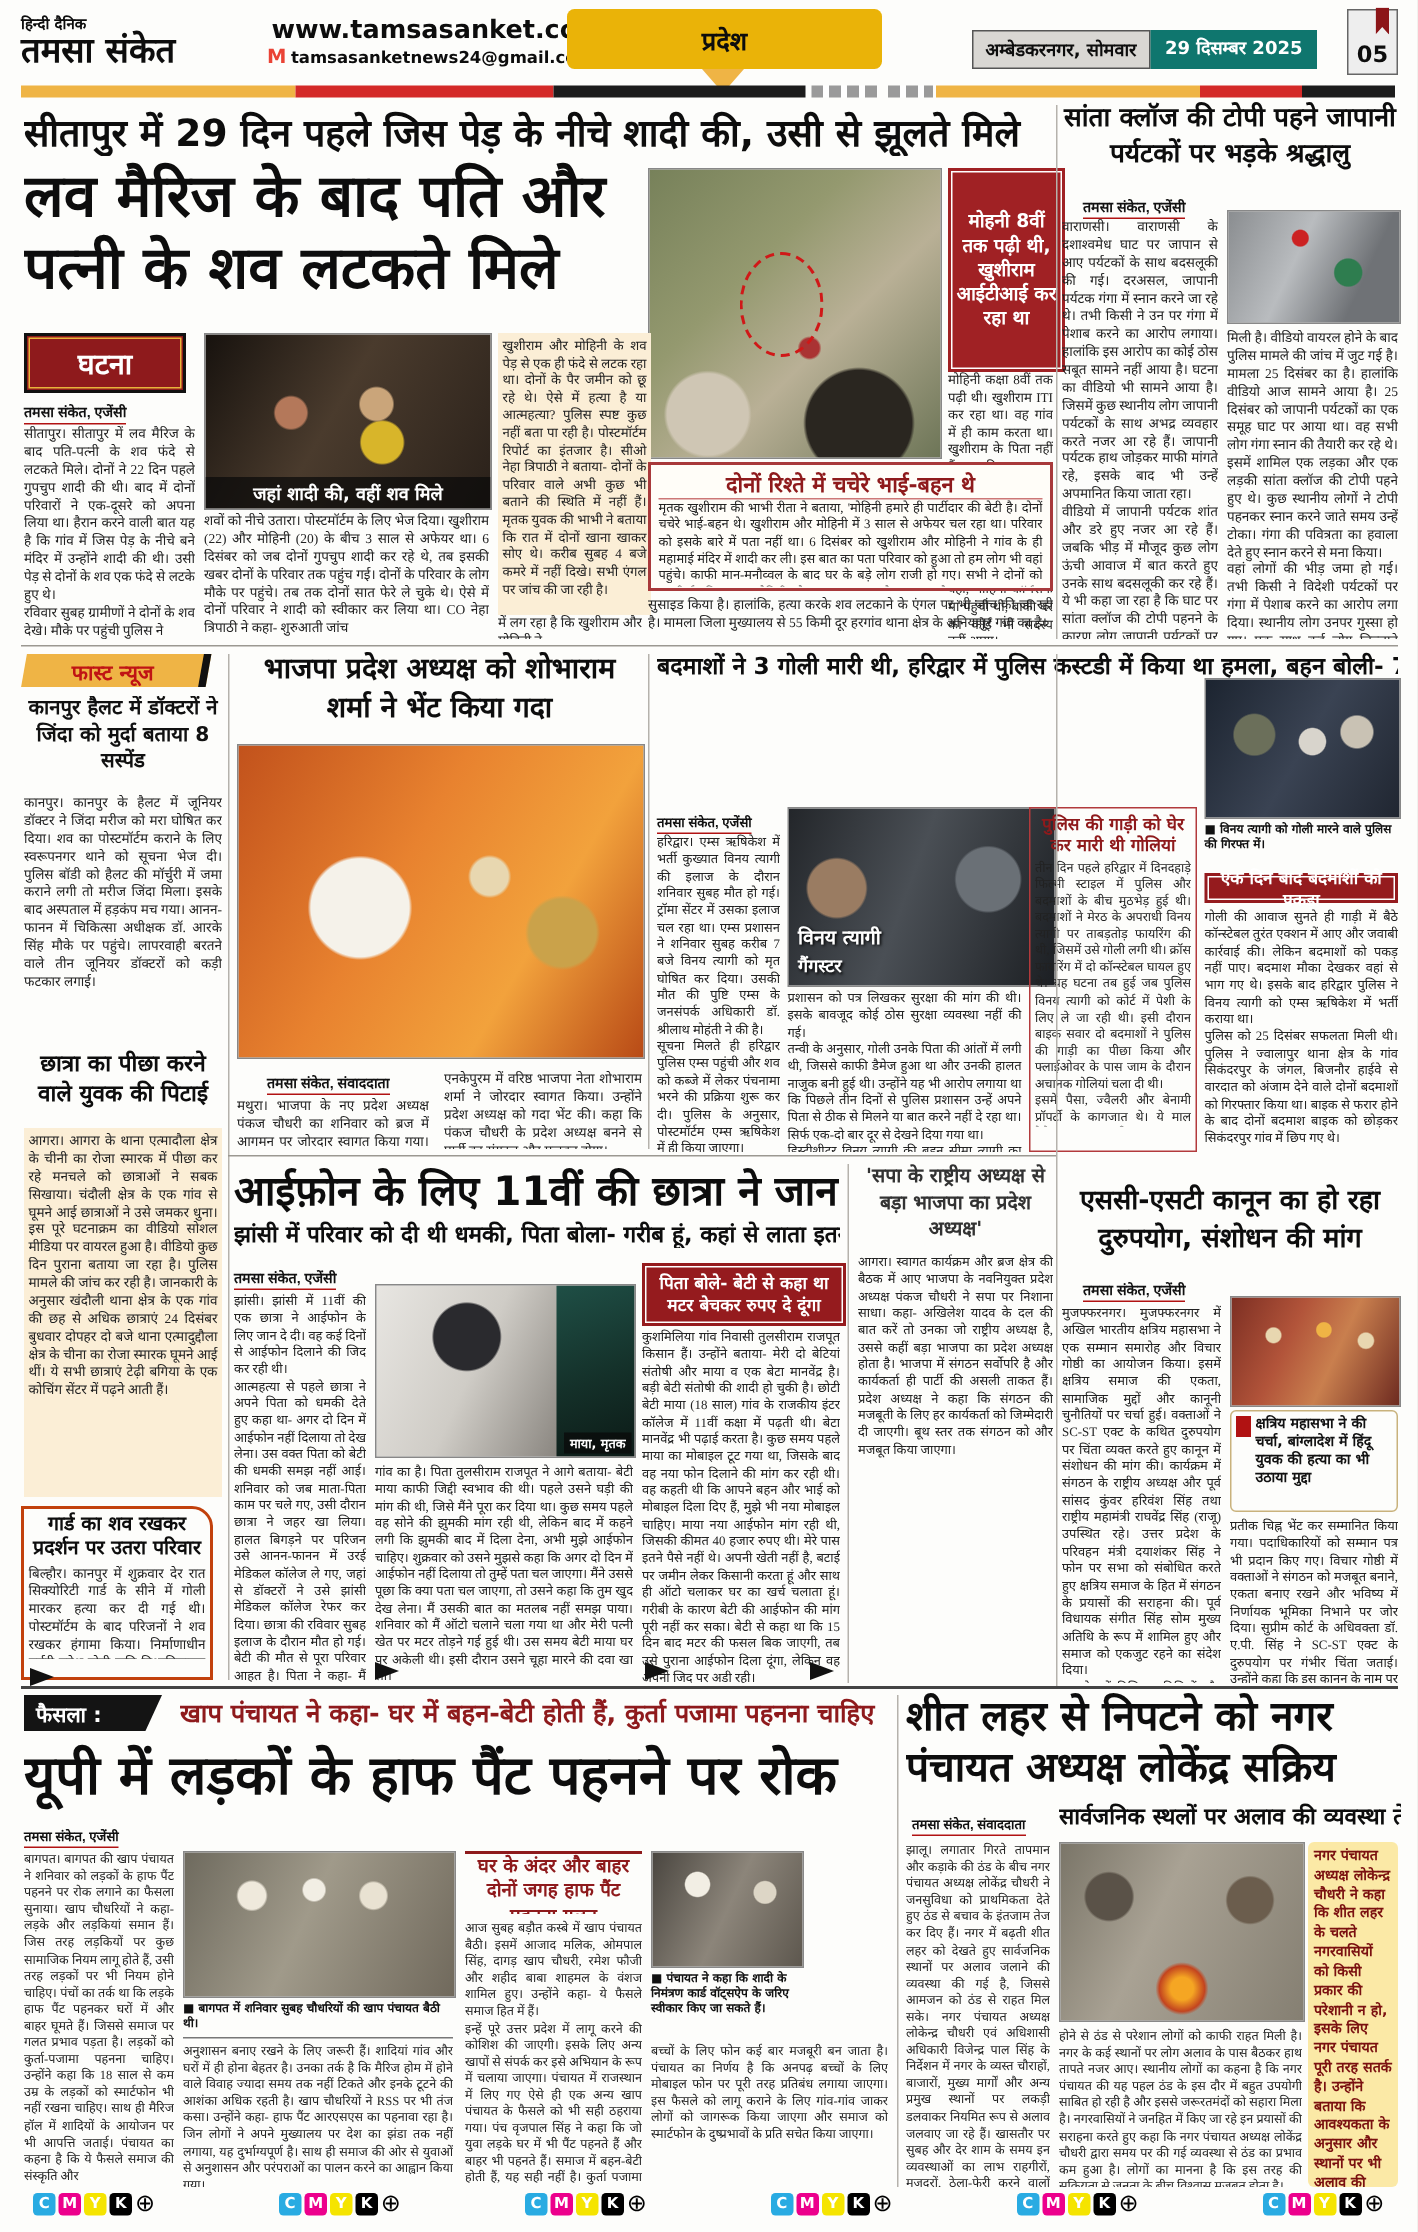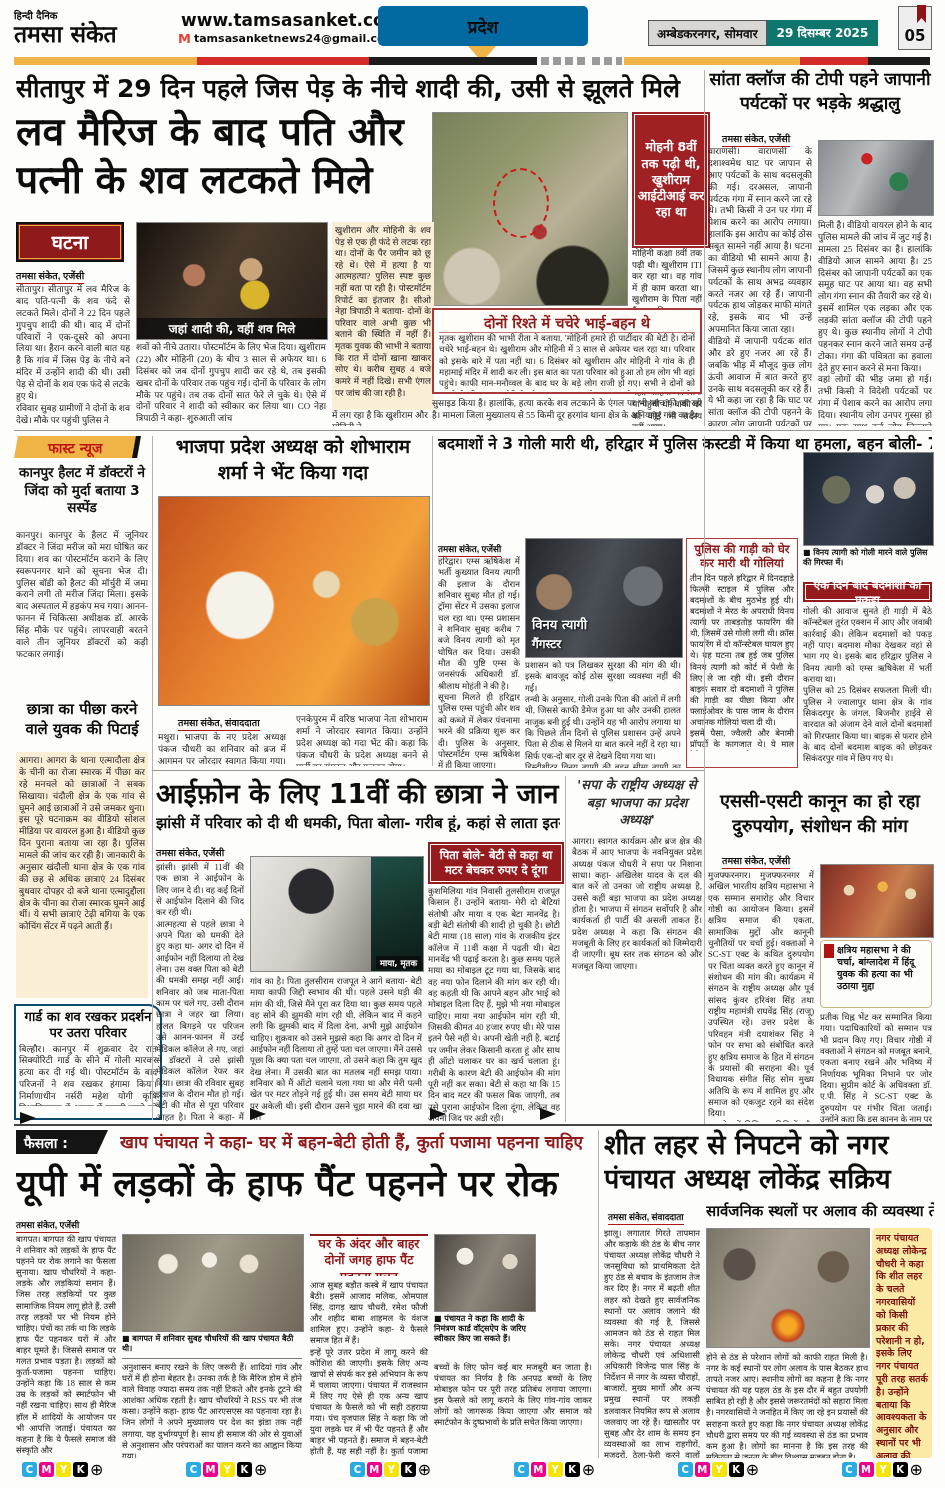--- a/index.html
+++ b/index.html
@@ -41,21 +41,21 @@
           <line x1="2" y1="10" x2="18" y2="10" stroke="#000" stroke-width="1.3"></line>
         </svg>
       <span class="hd" style="font-size:17px;">www.tamsasanket.com</span>
     </div>
     <div style="display:flex;align-items:center;gap:3px;margin-top:2px;">
       <span style="font-family:'DejaVu Sans',sans-serif;font-weight:bold;color:#ea4335;font-size:13px;line-height:13px;">M</span>
       <span class="hd" style="font-size:11px;">tamsasanketnews24@gmail.com</span>
     </div>
   </div>
 
-  <div class="abs" style="left:378px;top:6px;width:210px;height:40px;background:#0369a1;border-radius:5px;display:flex;align-items:center;justify-content:center;">
+  <div class="abs" style="left:378px;top:6px;width:210px;height:40px;background:#eab308;border-radius:5px;display:flex;align-items:center;justify-content:center;">
     <span class="hd" style="font-size:17px;">प्रदेश</span>
   </div>
   <div class="abs" style="left:468px;top:46px;width:0;height:0;border-left:14px solid transparent;border-right:14px solid transparent;border-top:16px solid #efb445;"></div>
 
   <div class="abs" style="left:648px;top:20px;display:flex;">
     <div style="background:#d9d7d3;border:1px solid #555;padding:3px 8px;">
       <span class="hd" style="font-size:12px;">अम्बेडकरनगर, सोमवार</span>
     </div>
     <div style="background:#0f766e;padding:3px 10px;">
       <span class="hd" style="font-size:12px;color:#fff;">29 दिसम्बर 2025</span>
@@ -129,25 +129,25 @@
 वीडियो में जापानी पर्यटक शांत और डरे हुए नजर आ रहे हैं। जबकि भीड़ में मौजूद कुछ लोग ऊंची आवाज में बात करते हुए उनके साथ बदसलूकी कर रहे हैं। ये भी कहा जा रहा है कि घाट पर सांता क्लॉज की टोपी पहनने के कारण लोग जापानी पर्यटकों पर गुस्सा हुए। इस मामले में पुलिस को कोई शिकायत नहीं</div>
   <div class="abs body-text" style="left:818px;top:220px;width:114px;height:206px;">मिली है। वीडियो वायरल होने के बाद पुलिस मामले की जांच में जुट गई है। मामला 25 दिसंबर का है। हालांकि वीडियो आज सामने आया है। 25 दिसंबर को जापानी पर्यटकों का एक समूह घाट पर आया था। वह सभी लोग गंगा स्नान की तैयारी कर रहे थे। इसमें शामिल एक लड़का और एक लड़की सांता क्लॉज की टोपी पहने हुए थे। कुछ स्थानीय लोगों ने टोपी पहनकर स्नान करने जाते समय उन्हें टोका। गंगा की पवित्रता का हवाला देते हुए स्नान करने से मना किया।
 वहां लोगों की भीड़ जमा हो गई। तभी किसी ने विदेशी पर्यटकों पर गंगा में पेशाब करने का आरोप लगा दिया। स्थानीय लोग उनपर गुस्सा हो गए। एक साथ कई लोग चिल्लाने लगे, तो विदेशी पर्यटक घबरा गए।</div>
 
   <div class="abs hline" style="left:14px;top:430px;width:918px;"></div>
   <div class="abs vline" style="left:704px;top:70px;height:356px;"></div>
 
   <div class="abs" style="left:16px;top:436px;width:118px;height:22px;background:#efb445;transform:skewX(-10deg);display:flex;align-items:center;justify-content:center;border-right:5px solid #111;">
     <span class="hd" style="font-size:14px;color:#c01414;transform:skewX(10deg);">फास्ट न्यूज</span>
   </div>
-  <div class="abs hd" style="left:16px;top:464px;width:132px;height:62px;font-size:13.5px;line-height:1.3;text-align:center;color:#111;overflow:hidden;">कानपुर हैलट में डॉक्टरों ने जिंदा को मुर्दा बताया 3 सस्पेंड</div>
+  <div class="abs hd" style="left:16px;top:464px;width:132px;height:62px;font-size:13.5px;line-height:1.3;text-align:center;color:#111;overflow:hidden;">कानपुर हैलट में डॉक्टरों ने जिंदा को मुर्दा बताया 8 सस्पेंड</div>
   <div class="abs body-text" style="left:16px;top:530px;width:132px;height:164px;">कानपुर। कानपुर के हैलट में जूनियर डॉक्टर ने जिंदा मरीज को मरा घोषित कर दिया। शव का पोस्टमॉर्टम कराने के लिए स्वरूपनगर थाने को सूचना भेज दी। पुलिस बॉडी को हैलट की मॉर्चुरी में जमा कराने लगी तो मरीज जिंदा मिला। इसके बाद अस्पताल में हड़कंप मच गया। आनन-फानन में चिकित्सा अधीक्षक डॉ. आरके सिंह मौके पर पहुंचे। लापरवाही बरतने वाले तीन जूनियर डॉक्टरों को कड़ी फटकार लगाई।</div>
   <div class="abs hd" style="left:16px;top:700px;width:132px;height:48px;font-size:15px;line-height:1.3;text-align:center;overflow:hidden;">छात्रा का पीछा करने वाले युवक की पिटाई</div>
   <div class="abs body-text" style="left:16px;top:752px;width:132px;height:246px;background:#fbeed6;padding:3px;box-sizing:border-box;">आगरा। आगरा के थाना एत्मादौला क्षेत्र के चीनी का रोजा स्मारक में पीछा कर रहे मनचले को छात्राओं ने सबक सिखाया। चंदौली क्षेत्र के एक गांव से घूमने आई छात्राओं ने उसे जमकर धुना। इस पूरे घटनाक्रम का वीडियो सोशल मीडिया पर वायरल हुआ है। वीडियो कुछ दिन पुराना बताया जा रहा है। पुलिस मामले की जांच कर रही है। जानकारी के अनुसार खंदौली थाना क्षेत्र के एक गांव की छह से अधिक छात्राएं 24 दिसंबर बुधवार दोपहर दो बजे थाना एत्मादुद्दौला क्षेत्र के चीना का रोजा स्मारक घूमने आई थीं। ये सभी छात्राएं टेढ़ी बगिया के एक कोचिंग सेंटर में पढ़ने आती हैं।</div>
-  <div class="abs" style="left:14px;top:1004px;width:148px;height:116px;border:2px solid #0c4a6e;border-radius:0 14px 0 0;padding:3px;box-sizing:border-box;overflow:hidden;">
+  <div class="abs" style="left:14px;top:1004px;width:128px;height:116px;border:2px solid #c2410c;border-radius:0 14px 0 0;padding:3px;box-sizing:border-box;overflow:hidden;">
     <div class="hd" style="font-size:13px;text-align:center;line-height:1.25;">गार्ड का शव रखकर प्रदर्शन पर उतरा परिवार</div>
     <div class="body-text" style="height:62px;margin-top:2px;">बिल्हौर। कानपुर में शुक्रवार देर रात सिक्योरिटी गार्ड के सीने में गोली मारकर हत्या कर दी गई थी। पोस्टमॉर्टम के बाद परिजनों ने शव रखकर हंगामा किया। निर्माणाधीन नर्सरी महेश योगी कृषि विश्वविद्यालय में अलाव में लकड़ी रखने को लेकर झगड़ा हुआ। यहीं पर साथी सिक्योरिटी गार्ड ने गोली मारी थी। रविवार को विश्वविद्यालय के गेट पर परिवार के लोग प्रदर्शन पर उतर आए।</div>
   </div>
   <div class="abs tri-arrow" style="left:20px;top:1112px;"></div>
 
   <div class="abs vline" style="left:152px;top:436px;height:684px;"></div>
 
   <div class="abs hd" style="left:158px;top:434px;width:270px;height:58px;font-size:19px;line-height:1.35;text-align:center;overflow:hidden;">भाजपा प्रदेश अध्यक्ष को शोभाराम शर्मा ने भेंट किया गदा</div>
   <div class="abs photo" style="left:158px;top:496px;width:270px;height:208px;background:
       radial-gradient(circle at 30% 52%,#f5f2ea 15%,transparent 16%),
@@ -167,21 +167,21 @@
   <div class="abs" style="left:438px;top:538px;">
     <span class="byline" style="font-size:8.8px;">तमसा संकेत, एजेंसी</span>
   </div>
   <div class="abs body-text" style="left:438px;top:556px;width:82px;height:212px;font-size:8.6px;">हरिद्वार। एम्स ऋषिकेश में भर्ती कुख्यात विनय त्यागी की इलाज के दौरान शनिवार सुबह मौत हो गई। ट्रॉमा सेंटर में उसका इलाज चल रहा था। एम्स प्रशासन ने शनिवार सुबह करीब 7 बजे विनय त्यागी को मृत घोषित कर दिया। उसकी मौत की पुष्टि एम्स के जनसंपर्क अधिकारी डॉ. श्रीलाथ मोहंती ने की है।
 सूचना मिलते ही हरिद्वार पुलिस एम्स पहुंची और शव को कब्जे में लेकर पंचनामा भरने की प्रक्रिया शुरू कर दी। पुलिस के अनुसार, पोस्टमॉर्टम एम्स ऋषिकेश में ही किया जाएगा।
 इससे पहले तन्वी भारद्वाज ने बताया था कि उनके पिता विनय त्यागी को पहले से ही जान का खतरा महसूस हो रहा था। इस संबंध में उन्होंने सिटी मजिस्ट्रेट और जेल</div>
 
   <div class="abs photo" style="left:525px;top:538px;width:156px;height:118px;background:
       radial-gradient(circle at 18% 45%,#9a7c62 12%,transparent 13%),
       radial-gradient(circle at 75% 40%,#6a7076 14%,transparent 15%),
-      linear-gradient(110deg,#23262a,#4a4f55 45%,#1c1f23 100%);">
+      linear-gradient(110deg,#23262a,#4a4f55 45%,#1c1f23 100%); padding-left: 21px;">
     <div class="abs hd" style="left:6px;bottom:24px;color:#fff;font-size:13px;text-shadow:1px 1px 2px #000;">विनय त्यागी</div>
     <div class="abs hd" style="left:6px;bottom:5px;color:#fff;font-size:12px;text-shadow:1px 1px 2px #000;">गैंगस्टर</div>
   </div>
   <div class="abs body-text" style="left:525px;top:660px;width:156px;height:108px;font-size:8.6px;">प्रशासन को पत्र लिखकर सुरक्षा की मांग की थी। इसके बावजूद कोई ठोस सुरक्षा व्यवस्था नहीं की गई।
 तन्वी के अनुसार, गोली उनके पिता की आंतों में लगी थी, जिससे काफी डैमेज हुआ था और उनकी हालत नाजुक बनी हुई थी। उन्होंने यह भी आरोप लगाया था कि पिछले तीन दिनों से पुलिस प्रशासन उन्हें अपने पिता से ठीक से मिलने या बात करने नहीं दे रहा था। सिर्फ एक-दो बार दूर से देखने दिया गया था।
 हिस्ट्रीशीटर विनय त्यागी की बहन सीमा त्यागी का बड़ा आरोप लगाते हुए कहा था कि देहरादून से कुल 750 करोड़ की चोरी हुई।</div>
 
   <div class="abs" style="left:686px;top:538px;width:112px;height:230px;border:1.5px solid #b23a3c;padding:3px;box-sizing:border-box;overflow:hidden;">
     <div class="hd" style="font-size:11.5px;color:#8e1a1c;text-align:center;line-height:1.25;">पुलिस की गाड़ी को घेर कर मारी थी गोलियां</div>
     <div class="body-text" style="font-size:8.4px;height:178px;margin-top:2px;">तीन दिन पहले हरिद्वार में दिनदहाड़े फिल्मी स्टाइल में पुलिस और बदमाशों के बीच मुठभेड़ हुई थी। बदमाशों ने मेरठ के अपराधी विनय त्यागी पर ताबड़तोड़ फायरिंग की थी, जिसमें उसे गोली लगी थी। क्रॉस फायरिंग में दो कॉन्स्टेबल घायल हुए थे। यह घटना तब हुई जब पुलिस विनय त्यागी को कोर्ट में पेशी के लिए ले जा रही थी। इसी दौरान बाइक सवार दो बदमाशों ने पुलिस की गाड़ी का पीछा किया और फ्लाईओवर के पास जाम के दौरान अचानक गोलियां चला दी थी।
@@ -217,21 +217,21 @@
     <div class="abs" style="right:0;top:0;width:52px;height:100%;background:linear-gradient(160deg,#1f4f46 0%,#143029 55%,#0c1a16 100%);"></div>
     <div class="abs" style="right:2px;bottom:2px;background:rgba(10,10,10,.75);color:#fff;font-family:'DejaVu Sans',sans-serif;font-weight:bold;font-size:8.5px;padding:1px 4px;">माया, मृतक</div>
   </div>
   <div class="abs body-text" style="left:250px;top:976px;width:172px;height:146px;font-size:8.6px;">गांव का है। पिता तुलसीराम राजपूत ने आगे बताया- बेटी माया काफी जिद्दी स्वभाव की थी। पहले उसने घड़ी की मांग की थी, जिसे मैंने पूरा कर दिया था। कुछ समय पहले वह सोने की झुमकी मांग रही थी, लेकिन बाद में कहने लगी कि झुमकी बाद में दिला देना, अभी मुझे आईफोन चाहिए। शुक्रवार को उसने मुझसे कहा कि अगर दो दिन में आईफोन नहीं दिलाया तो तुम्हें पता चल जाएगा। मैंने उससे पूछा कि क्या पता चल जाएगा, तो उसने कहा कि तुम खुद देख लेना। मैं उसकी बात का मतलब नहीं समझ पाया। शनिवार को मैं ऑटो चलाने चला गया था और मेरी पत्नी खेत पर मटर तोड़ने गई हुई थी। उस समय बेटी माया घर पर अकेली थी। इसी दौरान उसने चूहा मारने की दवा खा ली।</div>
 
   <div class="abs redbox-title" style="left:428px;top:842px;width:132px;height:38px;font-size:11.5px;line-height:1.3;padding:2px;">पिता बोले- बेटी से कहा था मटर बेचकर रुपए दे दूंगा</div>
   <div class="abs body-text" style="left:428px;top:886px;width:132px;height:236px;font-size:8.6px;">कुशमिलिया गांव निवासी तुलसीराम राजपूत किसान हैं। उन्होंने बताया- मेरी दो बेटियां संतोषी और माया व एक बेटा मानवेंद्र है। बड़ी बेटी संतोषी की शादी हो चुकी है। छोटी बेटी माया (18 साल) गांव के राजकीय इंटर कॉलेज में 11वीं कक्षा में पढ़ती थी। बेटा मानवेंद्र भी पढ़ाई करता है। कुछ समय पहले माया का मोबाइल टूट गया था, जिसके बाद वह नया फोन दिलाने की मांग कर रही थी। वह कहती थी कि आपने बहन और भाई को मोबाइल दिला दिए हैं, मुझे भी नया मोबाइल चाहिए। माया नया आईफोन मांग रही थी, जिसकी कीमत 40 हजार रुपए थी। मेरे पास इतने पैसे नहीं थे। अपनी खेती नहीं है, बटाई पर जमीन लेकर किसानी करता हूं और साथ ही ऑटो चलाकर घर का खर्च चलाता हूं। गरीबी के कारण बेटी की आईफोन की मांग पूरी नहीं कर सका। बेटी से कहा था कि 15 दिन बाद मटर की फसल बिक जाएगी, तब उसे पुराना आईफोन दिला दूंगा, लेकिन वह अपनी जिद पर अड़ी रही।</div>
 
   <div class="abs vline" style="left:565px;top:776px;height:346px;"></div>
 
-  <div class="abs hd" style="left:572px;top:776px;width:130px;height:56px;font-size:13px;line-height:1.35;text-align:center;color:#333;overflow:hidden;font-style:italic;">'सपा के राष्ट्रीय अध्यक्ष से बड़ा भाजपा का प्रदेश अध्यक्ष'</div>
+  <div class="abs hd" style="left:572px;top:776px;width:130px;height:56px;font-size:13px;line-height:1.35;text-align:center;color:#333;overflow:hidden;">'सपा के राष्ट्रीय अध्यक्ष से बड़ा भाजपा का प्रदेश अध्यक्ष'</div>
   <div class="abs body-text" style="left:572px;top:836px;width:130px;height:286px;font-size:8.6px;">आगरा। स्वागत कार्यक्रम और ब्रज क्षेत्र की बैठक में आए भाजपा के नवनियुक्त प्रदेश अध्यक्ष पंकज चौधरी ने सपा पर निशाना साधा। कहा- अखिलेश यादव के दल की बात करें तो उनका जो राष्ट्रीय अध्यक्ष है, उससे कहीं बड़ा भाजपा का प्रदेश अध्यक्ष होता है। भाजपा में संगठन सर्वोपरि है और कार्यकर्ता ही पार्टी की असली ताकत हैं। प्रदेश अध्यक्ष ने कहा कि संगठन की मजबूती के लिए हर कार्यकर्ता को जिम्मेदारी दी जाएगी। बूथ स्तर तक संगठन को और मजबूत किया जाएगा।</div>
 
   <div class="abs hd" style="left:708px;top:788px;width:224px;height:58px;font-size:18px;line-height:1.4;text-align:center;overflow:hidden;">एससी-एसटी कानून का हो रहा दुरुपयोग, संशोधन की मांग</div>
   <div class="abs" style="left:722px;top:850px;">
     <span class="byline">तमसा संकेत, एजेंसी</span>
   </div>
   <div class="abs body-text" style="left:708px;top:870px;width:106px;height:252px;font-size:8.6px;">मुजफ्फरनगर। मुजफ्फरनगर में अखिल भारतीय क्षत्रिय महासभा ने एक सम्मान समारोह और विचार गोष्ठी का आयोजन किया। इसमें क्षत्रिय समाज की एकता, सामाजिक मुद्दों और कानूनी चुनौतियों पर चर्चा हुई। वक्ताओं ने SC-ST एक्ट के कथित दुरुपयोग पर चिंता व्यक्त करते हुए कानून में संशोधन की मांग की। कार्यक्रम में संगठन के राष्ट्रीय अध्यक्ष और पूर्व सांसद कुंवर हरिवंश सिंह तथा राष्ट्रीय महामंत्री राघवेंद्र सिंह (राजू) उपस्थित रहे। उत्तर प्रदेश के परिवहन मंत्री दयाशंकर सिंह ने फोन पर सभा को संबोधित करते हुए क्षत्रिय समाज के हित में संगठन के प्रयासों की सराहना की। पूर्व विधायक संगीत सिंह सोम मुख्य अतिथि के रूप में शामिल हुए और समाज को एकजुट रहने का संदेश दिया।
 समारोह में विशिष्ट अतिथियों और सक्रिय कार्यकर्ताओं को फूलमालाओं, पटका, पगड़ी तथा</div>
   <div class="abs photo" style="left:820px;top:864px;width:112px;height:72px;background:
       radial-gradient(circle at 25% 35%,#e8d7b0 5%,transparent 6%),

